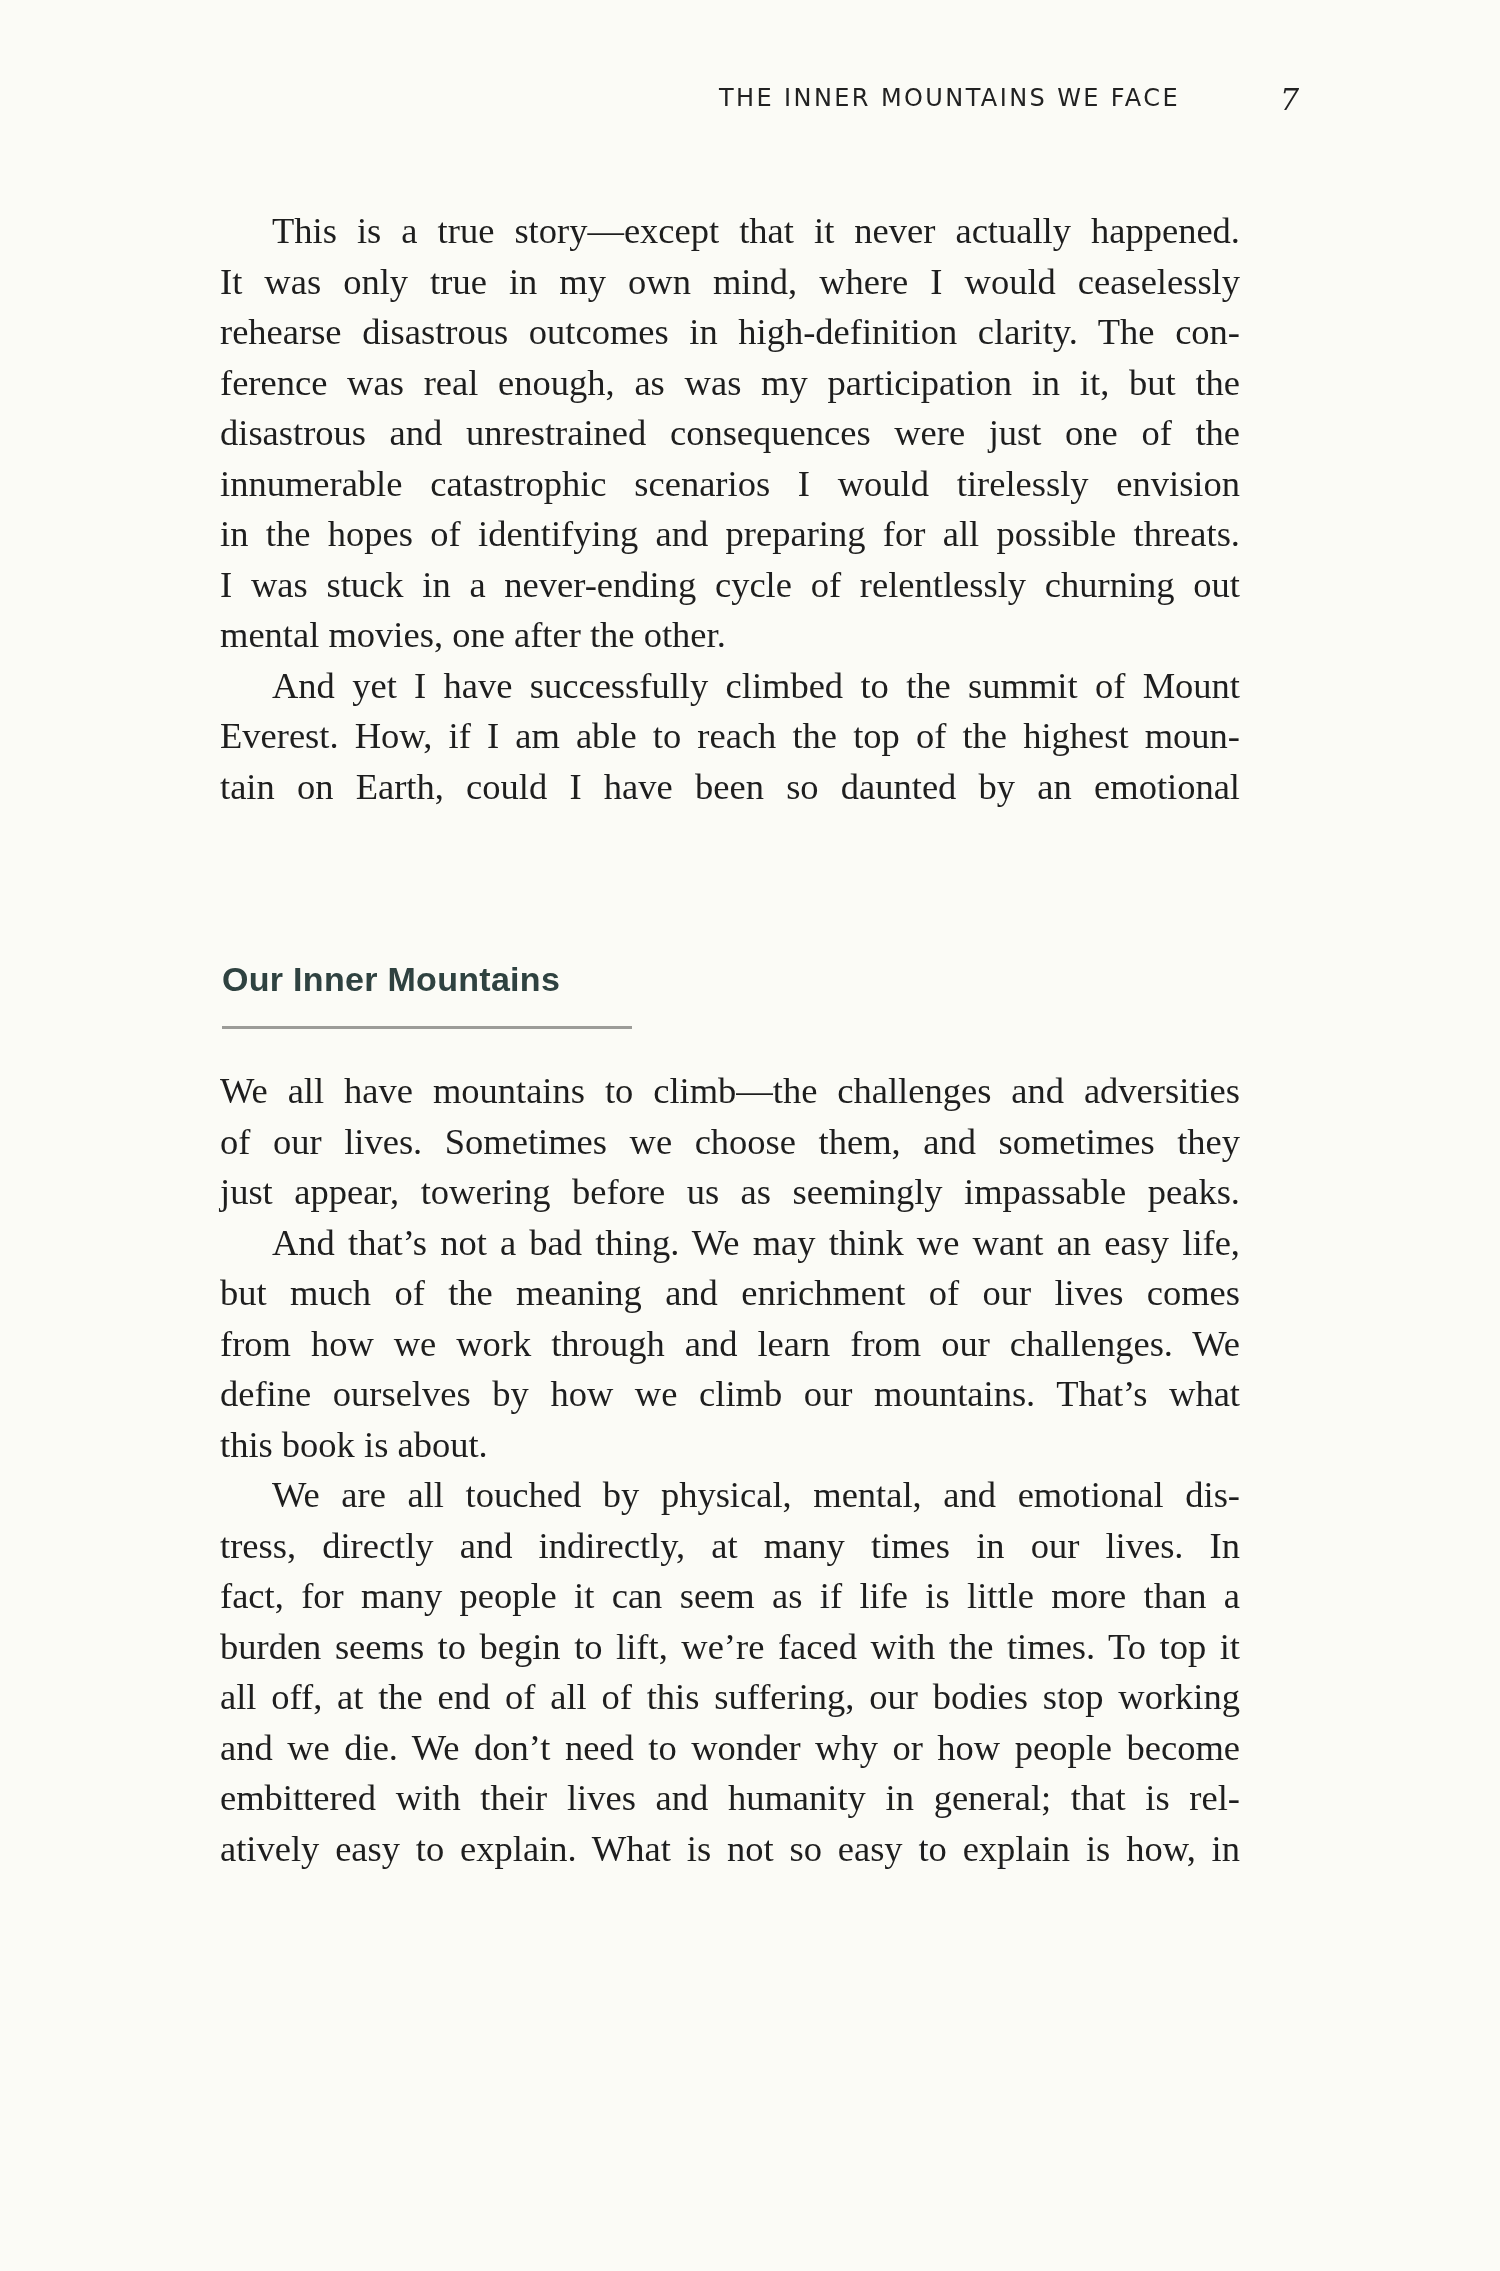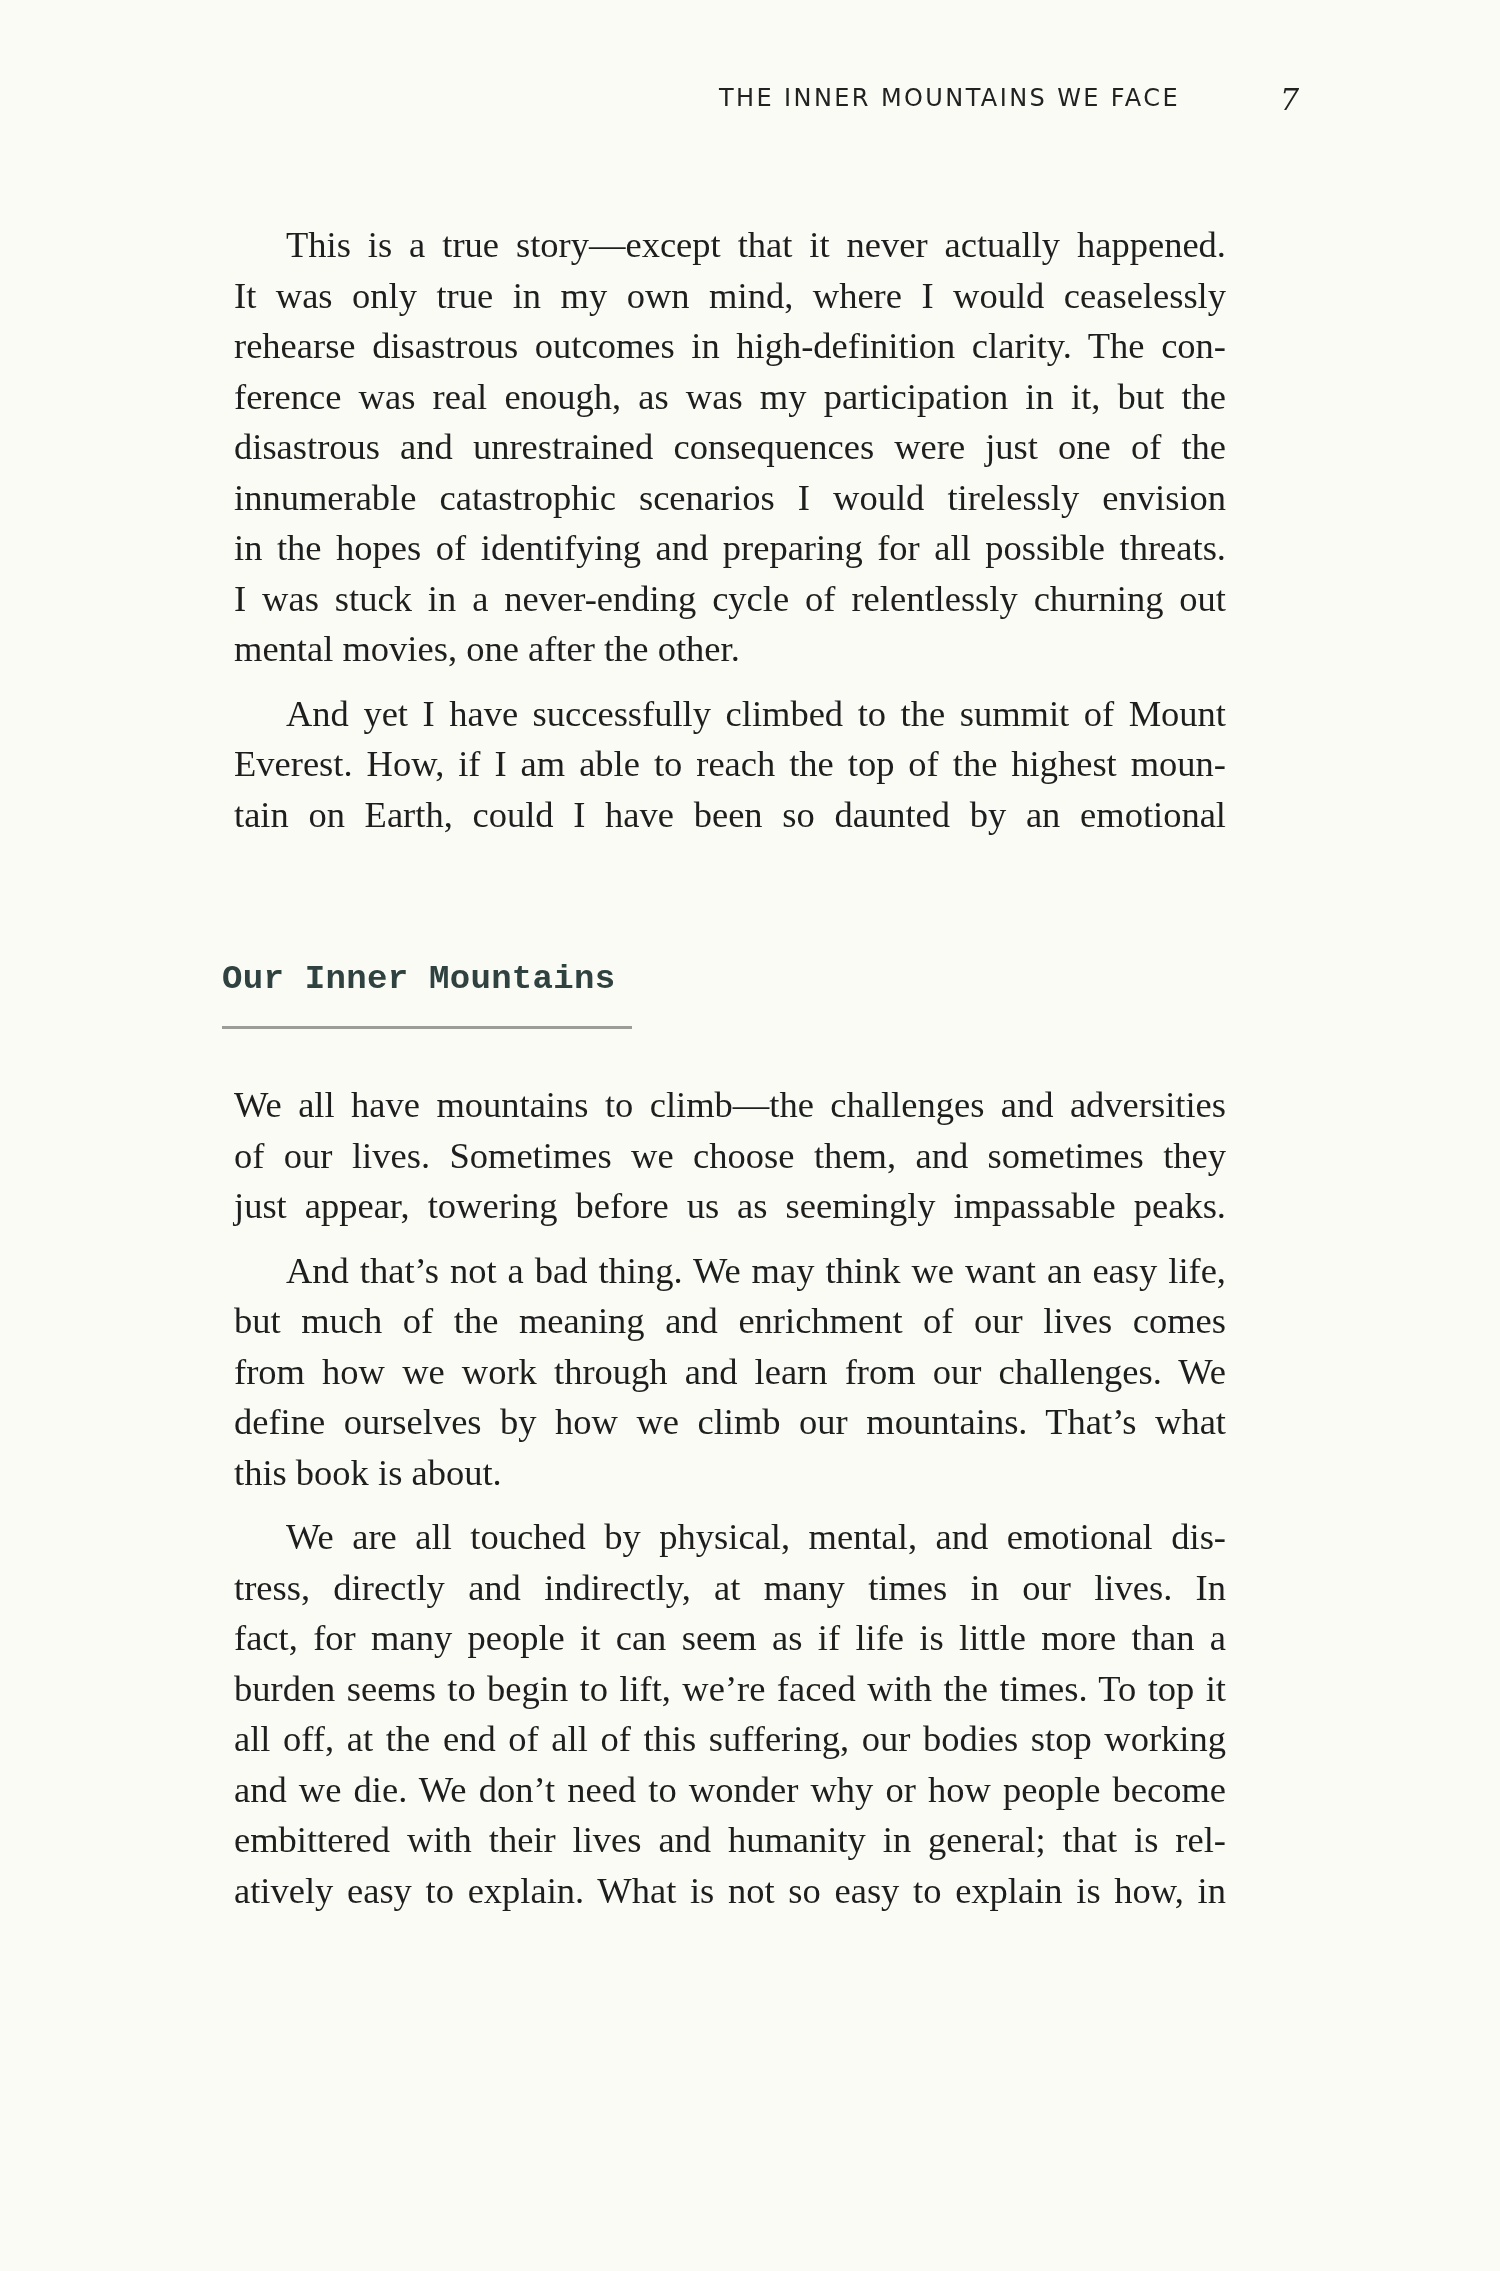--- a/index.html
+++ b/index.html
@@ -49,39 +49,39 @@
       position: absolute;
       left: 220px;
       width: 1020px;
       font-family: "Liberation Serif", serif;
       font-size: 36.5px;
       line-height: 50.5px;
       color: #1e1e1e;
     }
     .block-1 { top: 206px; }
     .block-2 { top: 1066px; }
-    .para { margin: 14px; }
+    .para { margin: 0; }
     .line {
       display: block;
       white-space: nowrap;
       text-align: justify;
       text-align-last: justify;
       height: 50.5px;
     }
     .line.last {
       text-align-last: left;
     }
     .line.indent {
       padding-left: 52px;
     }
     .section-heading {
       position: absolute;
       left: 222px;
       top: 960px;
-      font-family: Liberation Mono, monospace;
+      font-family: Liberation Sans, sans-serif;
       font-weight: bold;
       font-size: 34px;
       color: #2f4240;
       margin: 0;
       letter-spacing: 0.3px;
     }
     .heading-rule {
       position: absolute;
       left: 222px;
       top: 1026px;

